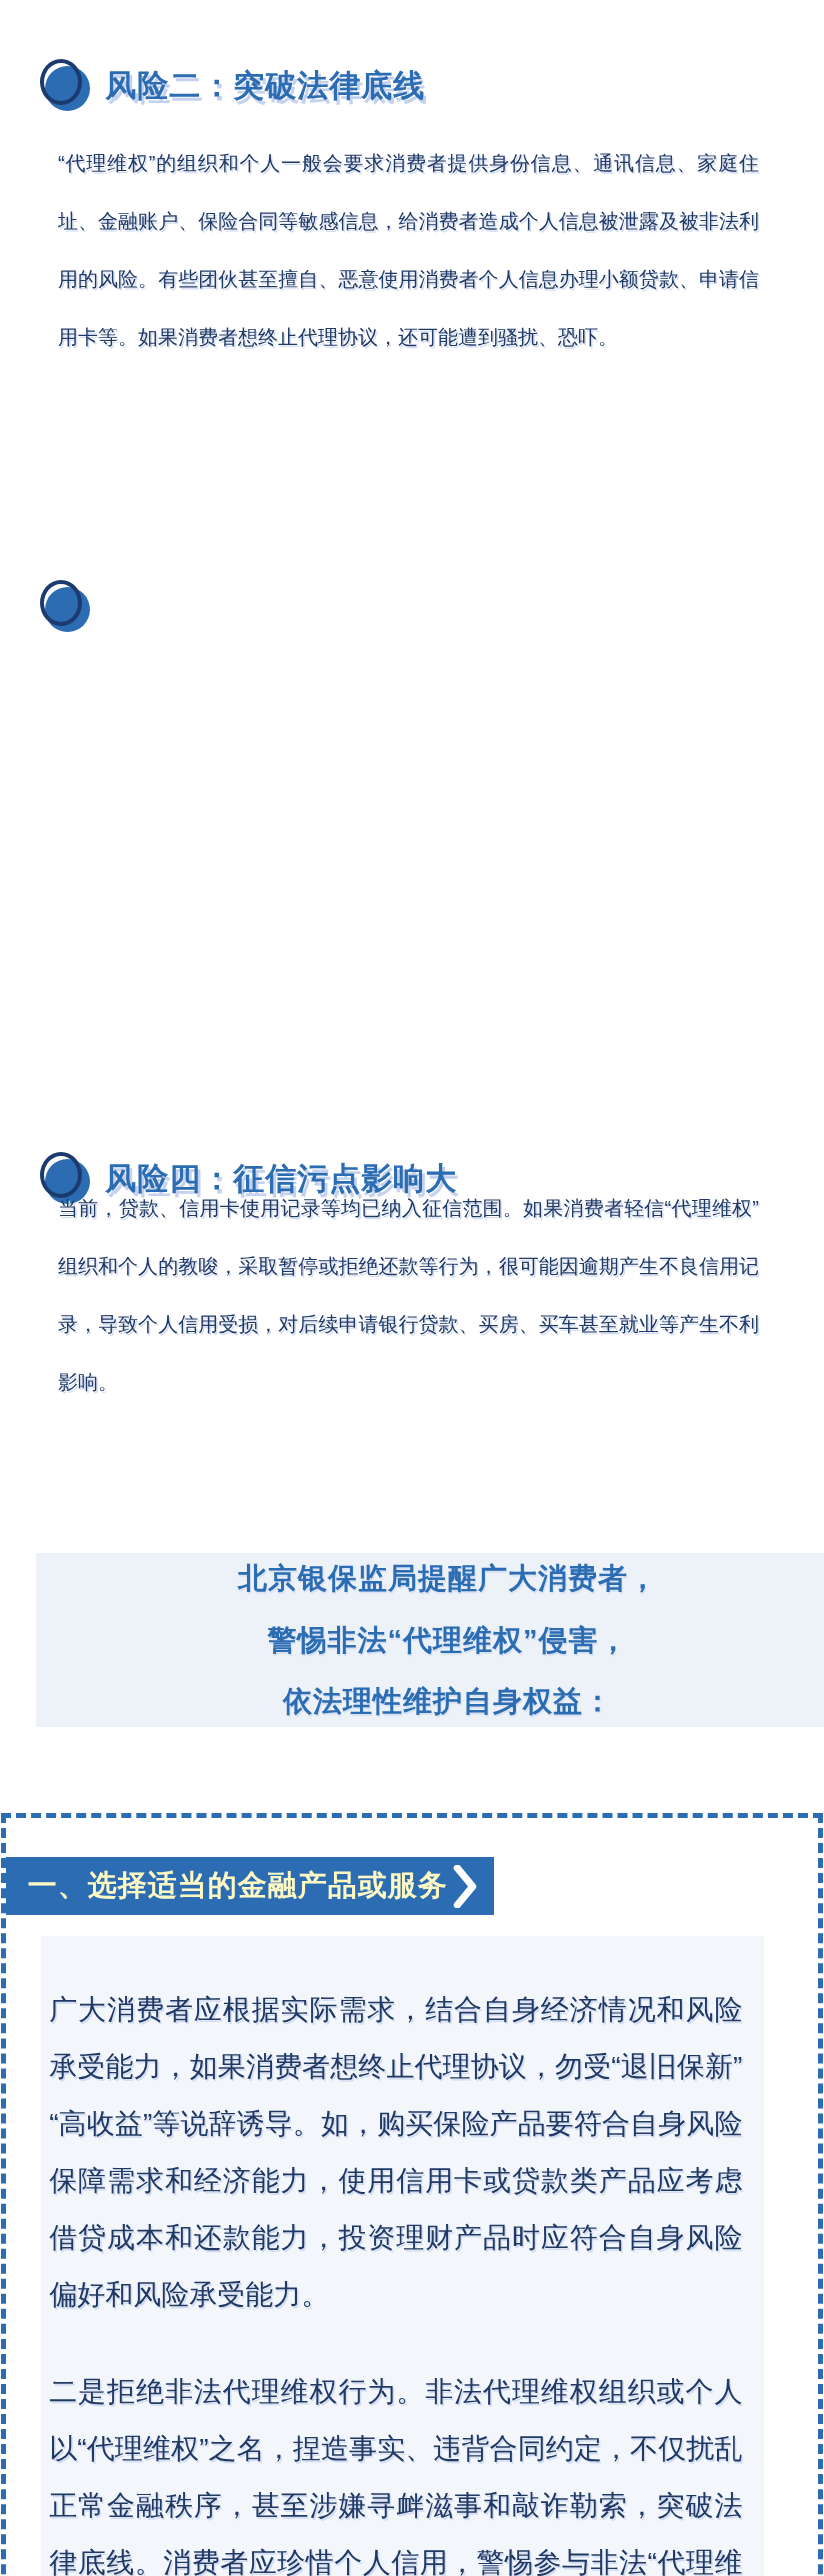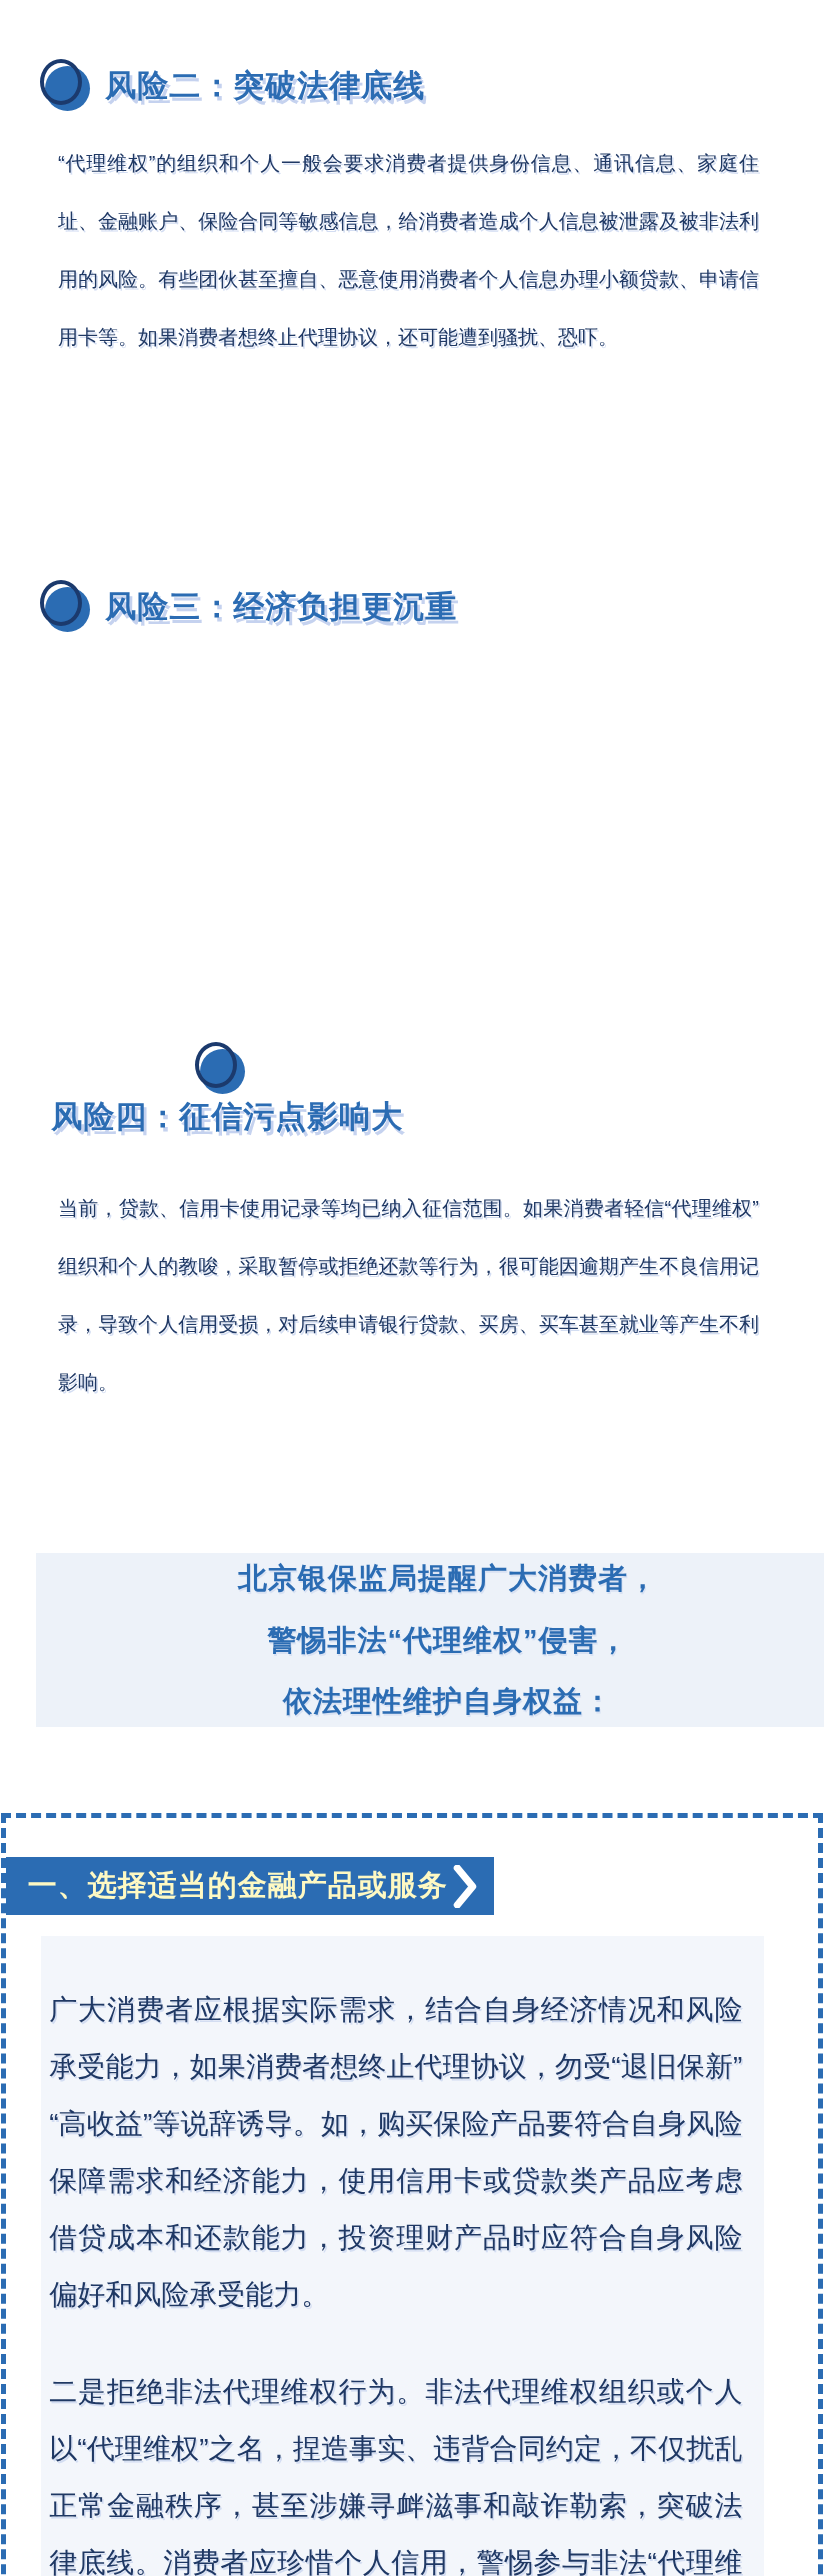--- a/index.html
+++ b/index.html
@@ -9,21 +9,21 @@
 
   
   .section-heading{position:absolute;left:40px;display:flex;align-items:center;}
   .licon{position:relative;width:54px;height:55px;flex:0 0 auto;}
   .licon .fill{position:absolute;left:5.2px;top:8.2px;width:45px;height:45px;border-radius:50%;background:var(--accent);}
   .licon .ring{position:absolute;left:0;top:1px;width:34px;height:38px;border:4.1px solid #1b3a6d;border-radius:50%;background:transparent;}
   .section-heading .htext{margin-left:11.3px;font-size:31px;font-weight:bold;color:var(--accent);
       letter-spacing:1px;text-shadow:2.6px 3.6px 0 #c5d2ef;white-space:nowrap;}
   #heading-risk2{top:58px;}
   #heading-risk3{top:579px;}
-  #heading-risk4{top:1041px;flex-direction:column;}
+  #heading-risk4{top:1151px;}
 
   
   .para{position:absolute;left:58px;width:701px;font-size:20px;line-height:58px;color:#1f3864;
       text-align:justify;text-shadow:1.5px 2.1px 0 #d3ddf2;}
   #para-risk2{top:134px;}
   #para-risk3{top:648px;}
   #para-risk4{top:1179px;}
 
   
   .notice{position:absolute;left:0;top:1553px;width:824px;height:174px;background:#edf2f9;
@@ -59,21 +59,20 @@
     </span>
     <span class="htext">风险二：突破法律底线</span>
   </div>
   <div class="para" id="para-risk2">“代理维权”的组织和个人一般会要求消费者提供身份信息、通讯信息、家庭住址、金融账户、保险合同等敏感信息，给消费者造成个人信息被泄露及被非法利用的风险。有些团伙甚至擅自、恶意使用消费者个人信息办理小额贷款、申请信用卡等。如果消费者想终止代理协议，还可能遭到骚扰、恐吓。</div>
 
   <div class="section-heading" id="heading-risk3">
     <span class="licon">
       <span class="fill"></span>
       <span class="ring"></span>
     </span>
-    <span class="htext">风险三：经济负担更沉重</span>
   </div>
 
   <div class="section-heading" id="heading-risk4">
     <span class="licon">
       <span class="fill"></span>
       <span class="ring"></span>
     </span>
     <span class="htext">风险四：征信污点影响大</span>
   </div>
   <div class="para" id="para-risk4">当前，贷款、信用卡使用记录等均已纳入征信范围。如果消费者轻信“代理维权”组织和个人的教唆，采取暂停或拒绝还款等行为，很可能因逾期产生不良信用记录，导致个人信用受损，对后续申请银行贷款、买房、买车甚至就业等产生不利影响。</div>

